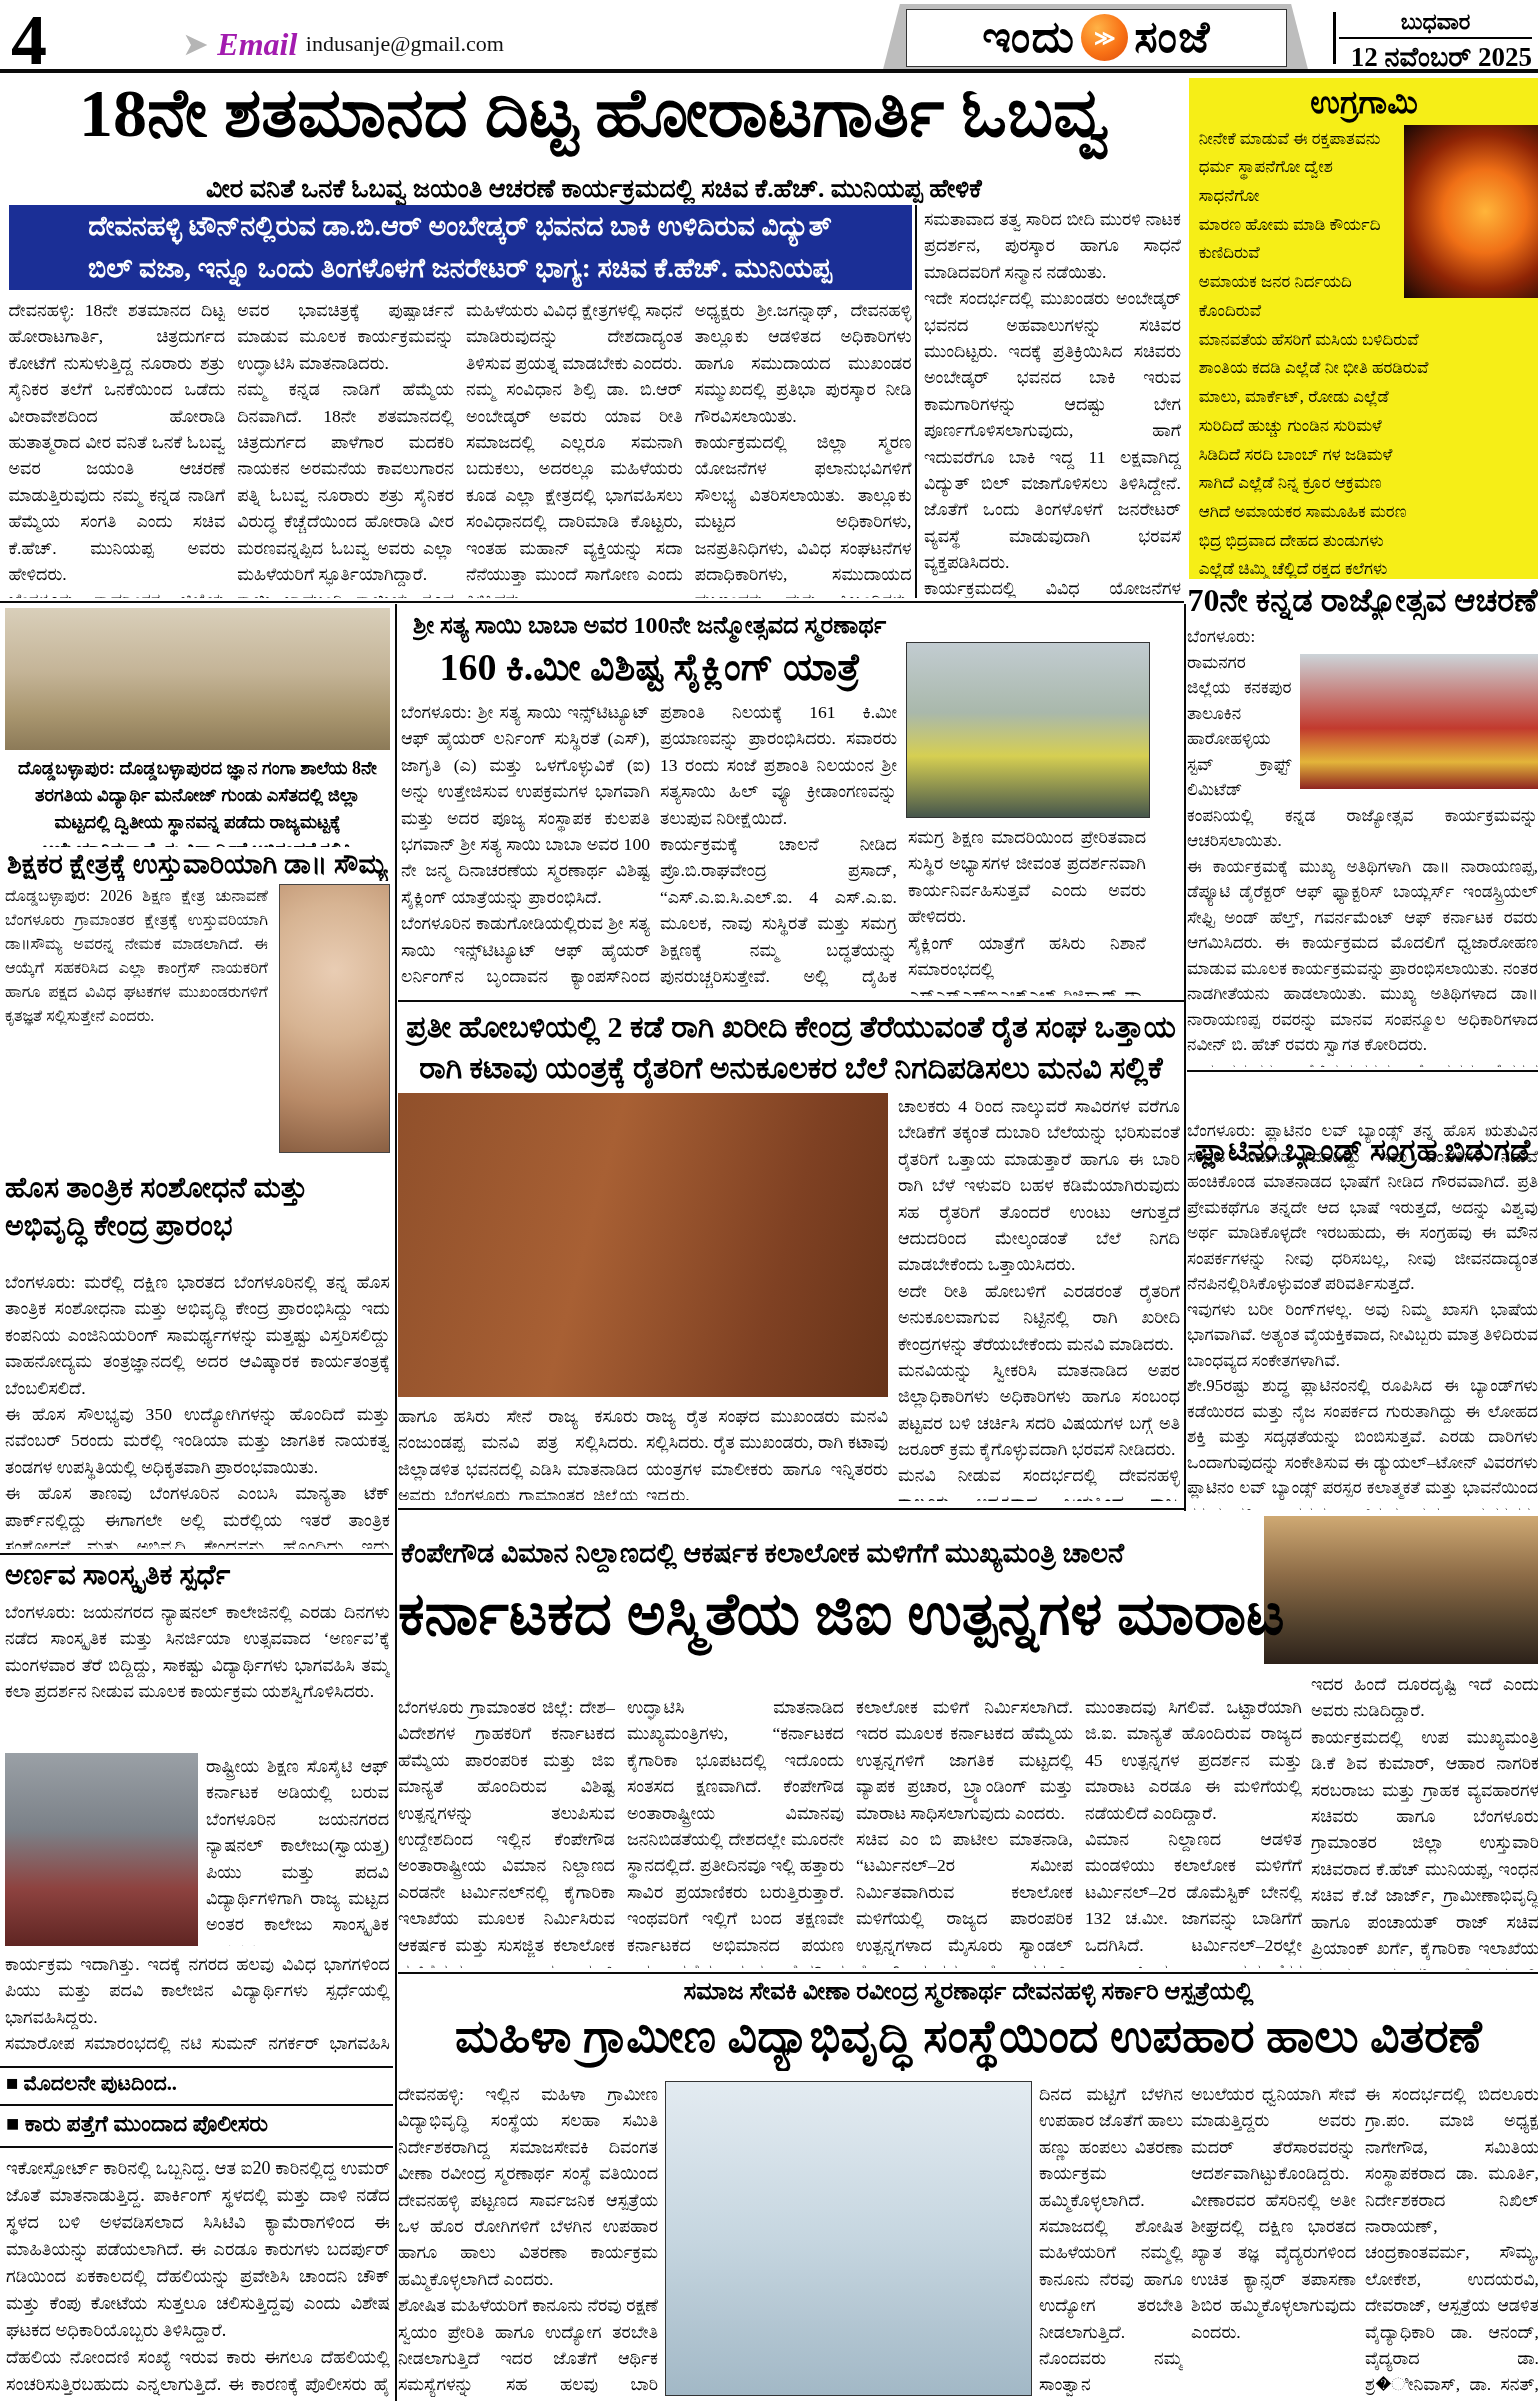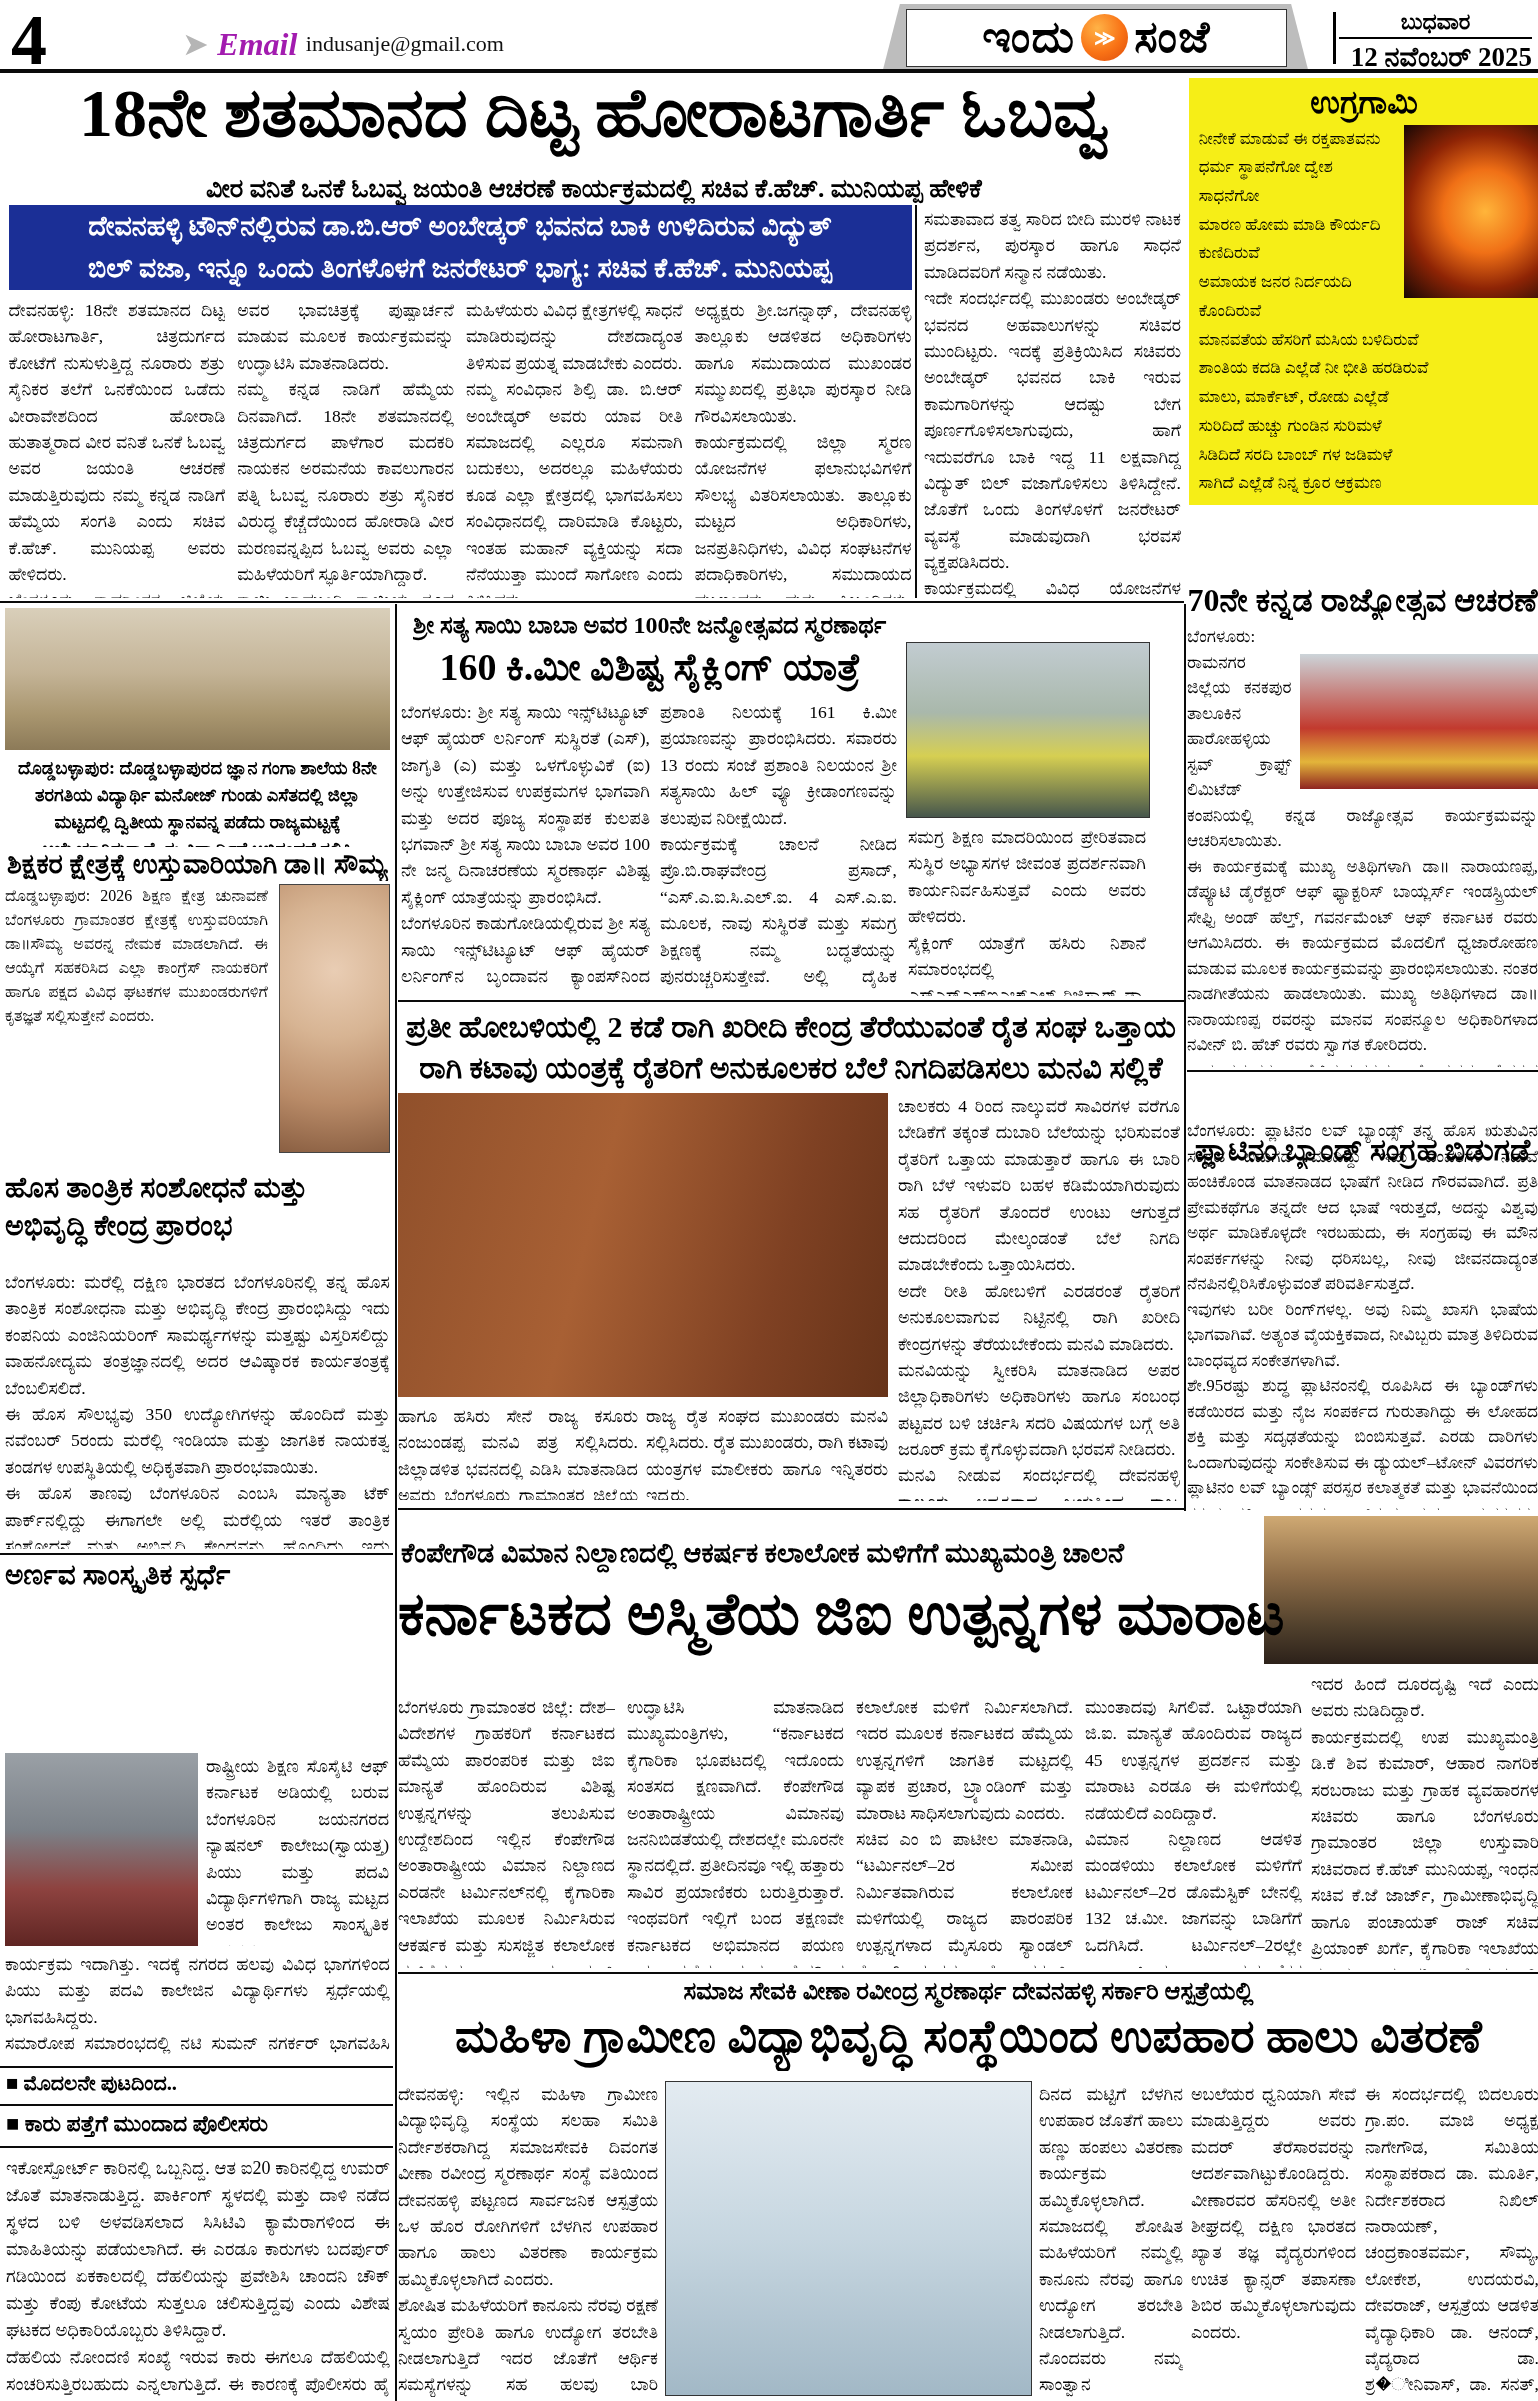--- a/index.html
+++ b/index.html
@@ -96,21 +96,21 @@
     <div class="txt" style="flex:1;overflow:hidden;">ಅವರ ಭಾವಚಿತ್ರಕ್ಕೆ ಪುಷ್ಪಾರ್ಚನೆ ಮಾಡುವ ಮೂಲಕ ಕಾರ್ಯಕ್ರಮವನ್ನು ಉದ್ಘಾಟಿಸಿ ಮಾತನಾಡಿದರು.
 ನಮ್ಮ ಕನ್ನಡ ನಾಡಿಗೆ ಹೆಮ್ಮೆಯ ದಿನವಾಗಿದೆ. 18ನೇ ಶತಮಾನದಲ್ಲಿ ಚಿತ್ರದುರ್ಗದ ಪಾಳೆಗಾರ ಮದಕರಿ ನಾಯಕನ ಅರಮನೆಯ ಕಾವಲುಗಾರನ ಪತ್ನಿ ಓಬವ್ವ ನೂರಾರು ಶತ್ರು ಸೈನಿಕರ ವಿರುದ್ಧ ಕೆಚ್ಚೆದೆಯಿಂದ ಹೋರಾಡಿ ವೀರ ಮರಣವನ್ನಪ್ಪಿದ ಓಬವ್ವ ಅವರು ಎಲ್ಲಾ ಮಹಿಳೆಯರಿಗೆ ಸ್ಫೂರ್ತಿಯಾಗಿದ್ದಾರೆ.
 ತಾಯಿ ಚಾಮುಂಡಿ ತಾಯಿಯ ರೂಪ ತಾಳಿ ಒನಕೆಯನ್ನು ಅಸ್ತ್ರವನ್ನಾಗಿ ಮಾಡಿಕೊಂಡು ನೂರಾರು ಸೈನಿಕರನ್ನೆ ಬಡಿದ ಶಕ್ತಿಶಾಲಿ ಮಹಿಳೆ ಓಬವ್ವ, ಹಾಗಾಗಿ ಒನಕೆ ಓಬವ್ವ ಅವರ ರೀತಿಯಲ್ಲಿ ಇನ್ನೂ ಅನೇಕ</div>
     <div class="txt" style="flex:1;overflow:hidden;">ಮಹಿಳೆಯರು ವಿವಿಧ ಕ್ಷೇತ್ರಗಳಲ್ಲಿ ಸಾಧನೆ ಮಾಡಿರುವುದನ್ನು ದೇಶದಾದ್ಯಂತ ತಿಳಿಸುವ ಪ್ರಯತ್ನ ಮಾಡಬೇಕು ಎಂದರು.
 ನಮ್ಮ ಸಂವಿಧಾನ ಶಿಲ್ಪಿ ಡಾ. ಬಿ.ಆರ್ ಅಂಬೇಡ್ಕರ್ ಅವರು ಯಾವ ರೀತಿ ಸಮಾಜದಲ್ಲಿ ಎಲ್ಲರೂ ಸಮನಾಗಿ ಬದುಕಲು, ಅದರಲ್ಲೂ ಮಹಿಳೆಯರು ಕೂಡ ಎಲ್ಲಾ ಕ್ಷೇತ್ರದಲ್ಲಿ ಭಾಗವಹಿಸಲು ಸಂವಿಧಾನದಲ್ಲಿ ದಾರಿಮಾಡಿ ಕೊಟ್ಟರು, ಇಂತಹ ಮಹಾನ್ ವ್ಯಕ್ತಿಯನ್ನು ಸದಾ ನೆನೆಯುತ್ತಾ ಮುಂದೆ ಸಾಗೋಣ ಎಂದು ತಿಳಿಸಿದರು.
 ಜಯಂತಿ ಕಾರ್ಯಕ್ರಮದಲ್ಲಿ ಸಮುದಾಯದ ಎಸ್.ಎಸ್.ಎಲ್.ಸಿ, ಪಿಯುಸಿ, ಪದವಿ, ಸ್ನಾತಕೋತ್ತರ ಪದವಿಯಲ್ಲಿ ಹೆಚ್ಚು ಅಂಕಗಳಿಸಿದ ಪ್ರತಿಭಾನ್ವಿತ ವಿದ್ಯಾರ್ಥಿಗಳಿಗೆ ಪ್ರಜಾ ವಿಮೋಚನ ಚಳುವಳಿಯ</div>
     <div class="txt" style="flex:1;overflow:hidden;">ಅಧ್ಯಕ್ಷರು ಶ್ರೀ.ಜಗನ್ನಾಥ್, ದೇವನಹಳ್ಳಿ ತಾಲ್ಲೂಕು ಆಡಳಿತದ ಅಧಿಕಾರಿಗಳು ಹಾಗೂ ಸಮುದಾಯದ ಮುಖಂಡರ ಸಮ್ಮುಖದಲ್ಲಿ ಪ್ರತಿಭಾ ಪುರಸ್ಕಾರ ನೀಡಿ ಗೌರವಿಸಲಾಯಿತು.
 ಕಾರ್ಯಕ್ರಮದಲ್ಲಿ ಜಿಲ್ಲಾ ಸ್ಮರಣ ಯೋಜನೆಗಳ ಫಲಾನುಭವಿಗಳಿಗೆ ಸೌಲಭ್ಯ ವಿತರಿಸಲಾಯಿತು. ತಾಲ್ಲೂಕು ಮಟ್ಟದ ಅಧಿಕಾರಿಗಳು, ಜನಪ್ರತಿನಿಧಿಗಳು, ವಿವಿಧ ಸಂಘಟನೆಗಳ ಪದಾಧಿಕಾರಿಗಳು, ಸಮುದಾಯದ ಮುಖಂಡರು ಮತ್ತು ಸಿಬ್ಬಂದಿಗಳು, ವ್ಯಾಪ್ತಿಯ ಗಣ್ಯರು ಹಾಗೂ ಸಾರ್ವಜನಿಕರು ಹೆಚ್ಚಿನ ಸಂಖ್ಯೆಯಲ್ಲಿ ಭಾಗವಹಿಸಿ ಕಾರ್ಯಕ್ರಮವನ್ನು ಯಶಸ್ವಿಗೊಳಿಸಿದರು. ಜಿಲ್ಲಾ ಮತ್ತು ತಾಲ್ಲೂಕು ಗ್ರಾಮೀಣ ಉಪಾಧ್ಯಕ್ಷರು ಉಪಸ್ಥಿತರಿದ್ದರು.</div>
   </div>
 
-  <div class="abs poembox" style="left:1189px;top:78px;width:350px;height:427px;">
+  <div class="abs poembox" style="left:1189px;top:78px;width:350px;height:501px;">
     <div class="poem-title" style="margin-top:6px;">ಉಗ್ರಗಾಮಿ</div>
     <div style="padding:3.6px 0 0 0;">
       <div class="photo ph-fire float-r" style="width:135px;height:173px;margin-right:0;"></div>
       <div class="poem-text">ನೀನೇಕೆ ಮಾಡುವೆ ಈ ರಕ್ತಪಾತವನು
 ಧರ್ಮ ಸ್ಥಾಪನೆಗೋ ದ್ವೇಶ ಸಾಧನೆಗೋ
 ಮಾರಣ ಹೋಮ ಮಾಡಿ ಕೌರ್ಯದಿ ಕುಣಿದಿರುವೆ
 ಅಮಾಯಕ ಜನರ ನಿರ್ದಯದಿ ಕೊಂದಿರುವೆ
 ಮಾನವತೆಯ ಹೆಸರಿಗೆ ಮಸಿಯ ಬಳಿದಿರುವೆ
 ಶಾಂತಿಯ ಕದಡಿ ಎಲ್ಲೆಡೆ ನೀ ಭೀತಿ ಹರಡಿರುವೆ
 ಮಾಲು, ಮಾರ್ಕೆಟ್, ರೋಡು ಎಲ್ಲೆಡೆ
@@ -166,20 +166,21 @@
   </div>
 
   <div class="abs h2" style="left:4.9px;top:1169px;width:385px;height:95px;font-size:28.5px;line-height:1.35;">ಹೊಸ ತಾಂತ್ರಿಕ ಸಂಶೋಧನೆ ಮತ್ತು ಅಭಿವೃದ್ಧಿ ಕೇಂದ್ರ ಪ್ರಾರಂಭ</div>
   <div class="abs txt" style="left:4.9px;top:1269px;width:385px;height:280px;">ಬೆಂಗಳೂರು: ಮರೆಲ್ಲಿ ದಕ್ಷಿಣ ಭಾರತದ ಬೆಂಗಳೂರಿನಲ್ಲಿ ತನ್ನ ಹೊಸ ತಾಂತ್ರಿಕ ಸಂಶೋಧನಾ ಮತ್ತು ಅಭಿವೃದ್ಧಿ ಕೇಂದ್ರ ಪ್ರಾರಂಭಿಸಿದ್ದು ಇದು ಕಂಪನಿಯ ಎಂಜಿನಿಯರಿಂಗ್ ಸಾಮರ್ಥ್ಯಗಳನ್ನು ಮತ್ತಷ್ಟು ವಿಸ್ತರಿಸಲಿದ್ದು ವಾಹನೋದ್ಯಮ ತಂತ್ರಜ್ಞಾನದಲ್ಲಿ ಅದರ ಆವಿಷ್ಕಾರಕ ಕಾರ್ಯತಂತ್ರಕ್ಕೆ ಬೆಂಬಲಿಸಲಿದೆ.
 ಈ ಹೊಸ ಸೌಲಭ್ಯವು 350 ಉದ್ಯೋಗಿಗಳನ್ನು ಹೊಂದಿದೆ ಮತ್ತು ನವೆಂಬರ್ 5ರಂದು ಮರೆಲ್ಲಿ ಇಂಡಿಯಾ ಮತ್ತು ಜಾಗತಿಕ ನಾಯಕತ್ವ ತಂಡಗಳ ಉಪಸ್ಥಿತಿಯಲ್ಲಿ ಅಧಿಕೃತವಾಗಿ ಪ್ರಾರಂಭವಾಯಿತು.
 ಈ ಹೊಸ ತಾಣವು ಬೆಂಗಳೂರಿನ ಎಂಬಸಿ ಮಾನ್ಯತಾ ಟೆಕ್ ಪಾರ್ಕ್‌ನಲ್ಲಿದ್ದು ಈಗಾಗಲೇ ಅಲ್ಲಿ ಮರೆಲ್ಲಿಯ ಇತರೆ ತಾಂತ್ರಿಕ ಸಂಶೋಧನೆ ಮತ್ತು ಅಭಿವೃದ್ಧಿ ಕೇಂದ್ರವನ್ನು ಹೊಂದಿದ್ದು ಇದು 2022ರಲ್ಲಿ ಪ್ರಾರಂಭವಾಗಿದ್ದು ಕಂಪನಿಗೆ ಎಂಜಿನಿಯರಿಂಗ್ ಮತ್ತು ಸಾಫ್ಟ್‌ವೇರ್ ಪ್ರತಿಭಾ ತಂಡ ನೀಡಿದೆ. ಇದು ದೆಹಲಿಯ ಗುರುಗ್ರಾಮದ ಕಂಪನಿಯ ಎಂಜಿನಿಯರಿಂಗ್ ಕೇಂದ್ರಕ್ಕೆ ಸೇರ್ಪಡೆಯಾಗಿದ್ದು ಭಾರತದಲ್ಲಿ ಮರೆಲ್ಲಿಯ ಆರ್ ಅಂಡ್ ಡಿ ಸಾಮರ್ಥ್ಯವು 1,200 ಜನರನ್ನು ತಲುಪಿದೆ.
 ಮರೆಲ್ಲಿ ಇಂಡಿಯಾದ ಕಂಟ್ರಿ ಮ್ಯಾನೇಜರ್ ಸಾಜು ಮೂಕನ್, ಈ ಹೊಸ ಸಂಶೋಧನೆ ಮತ್ತು ಅಭಿವೃದ್ಧಿ ಕೇಂದ್ರದ ಪ್ರಾರಂಭವು ಆವಿಷ್ಕಾರ ಉತ್ತೇಜನ, ನಮ್ಮ ಗ್ರಾಹಕರಿಗೆ ಶ್ರೇಷ್ಠತೆ ಪೂರೈಕೆ ಮತ್ತು ನಮ್ಮ ಉದ್ಯೋಗಿಗಳಿಗೆ ಪ್ರಗತಿ ಉತ್ತೇಜಿಸಲು ನಮ್ಮ ಸತತ ಬದ್ಧತೆಯನ್ನು ತೋರುತ್ತದೆ. ಈ ಸ್ಥಳವನ್ನು ಸೃಷ್ಟಿಸಲು ಕೊಡುಗೆ ನೀಡಿದ ಇಡೀ ತಂಡಕ್ಕೆ ನಾನು ಆಭಾರಿಯಾಗಿದ್ದೇನೆ ಎಂದರು.</div>
 
   <div class="abs rule" style="left:0;top:1553px;width:393px;height:1.8px;"></div>
   <div class="abs h2" style="left:4.9px;top:1559px;width:385px;height:35px;font-size:28px;">ಅರ್ಣವ ಸಾಂಸ್ಕೃತಿಕ ಸ್ಪರ್ಧೆ</div>
+  <div class="abs txt" style="left:4.9px;top:1599px;width:385px;height:152px;">ಬೆಂಗಳೂರು: ಜಯನಗರದ ನ್ಯಾಷನಲ್ ಕಾಲೇಜಿನಲ್ಲಿ ಎರಡು ದಿನಗಳು ನಡೆದ ಸಾಂಸ್ಕೃತಿಕ ಮತ್ತು ಸಿನರ್ಜಿಯಾ ಉತ್ಸವವಾದ ‘ಅರ್ಣವ’ಕ್ಕೆ ಮಂಗಳವಾರ ತೆರೆ ಬಿದ್ದಿದ್ದು, ಸಾಕಷ್ಟು ವಿದ್ಯಾರ್ಥಿಗಳು ಭಾಗವಹಿಸಿ ತಮ್ಮ ಕಲಾ ಪ್ರದರ್ಶನ ನೀಡುವ ಮೂಲಕ ಕಾರ್ಯಕ್ರಮ ಯಶಸ್ವಿಗೊಳಿಸಿದರು.</div>
   <div class="abs photo ph-arnava" style="left:4.9px;top:1753px;width:193px;height:193px;"></div>
   <div class="abs txt" style="left:206px;top:1753px;width:183px;height:193px;">ರಾಷ್ಟ್ರೀಯ ಶಿಕ್ಷಣ ಸೊಸೈಟಿ ಆಫ್ ಕರ್ನಾಟಕ ಅಡಿಯಲ್ಲಿ ಬರುವ ಬೆಂಗಳೂರಿನ ಜಯನಗರದ ನ್ಯಾಷನಲ್ ಕಾಲೇಜು(ಸ್ವಾಯತ್ತ) ಪಿಯು ಮತ್ತು ಪದವಿ ವಿದ್ಯಾರ್ಥಿಗಳಿಗಾಗಿ ರಾಜ್ಯ ಮಟ್ಟದ ಅಂತರ ಕಾಲೇಜು ಸಾಂಸ್ಕೃತಿಕ ಉತ್ಸವದ</div>
   <div class="abs txt" style="left:4.9px;top:1951px;width:385px;height:112px;">ಕಾರ್ಯಕ್ರಮ ಇದಾಗಿತ್ತು. ಇದಕ್ಕೆ ನಗರದ ಹಲವು ವಿವಿಧ ಭಾಗಗಳಿಂದ ಪಿಯು ಮತ್ತು ಪದವಿ ಕಾಲೇಜಿನ ವಿದ್ಯಾರ್ಥಿಗಳು ಸ್ಪರ್ಧೆಯಲ್ಲಿ ಭಾಗವಹಿಸಿದ್ದರು.
 ಸಮಾರೋಪ ಸಮಾರಂಭದಲ್ಲಿ ನಟಿ ಸುಮನ್ ನಗರ್ಕರ್ ಭಾಗವಹಿಸಿ ವಿದ್ಯಾರ್ಥಿಗಳಿಗೆ ಪ್ರಶಸ್ತಿ ಪ್ರದಾನ ಮಾಡಿದರು. ಈ ವೇಳೆ ಮಾತನಾಡಿದ ಅವರು, “ನಾನು ಇದೇ ನ್ಯಾಷನಲ್ ಕಾಲೇಜಿನ ಬಸವನಗುಡಿಯ ವಿದ್ಯಾರ್ಥಿ ಎಂದು ಹೇಳಿಕೊಳ್ಳುವುದಕ್ಕೆ ಬಹಳ ಖುಷಿಯಾಗುತ್ತದೆ. ವಿದ್ಯಾರ್ಥಿಗಳು ಕಾಲೇಜು ದಿನಗಳಲ್ಲಿ ಸಾಕಷ್ಟು ಸ್ಪರ್ಧೆಯಲ್ಲಿ ಭಾಗವಹಿಸಬೇಕು. ಇದು ನಿಮ್ಮ ವ್ಯಕ್ತಿತ್ವ ಬೆಳವಣಿಗೆಗೆ ಅನುಕೂಲವಾಗಲಿದೆ ಎಂದರು.
 ಈ ವೇಳೆ ನ್ಯಾಷನಲ್ ಎಜುಕೇಷನ್ ಸೊಸೈಟಿ ಆಫ್ ಕರ್ನಾಟಕ ಗೌರವ ಕಾರ್ಯದರ್ಶಿ ವಿ.ವೆಂಕಟಶಿವಾರೆಡ್ಡಿ, ಜಂಟಿ ಕಾರ್ಯದರ್ಶಿ ಸುಧಾಕರ್ ಇಸ್ತೂರಿ, ಅಧ್ಯಕ್ಷರಾದ ಡಾ.ಪಿ.ಎಲ್.ವೆಂಕಟರಾಮ ರೆಡ್ಡಿ, ಕಾರ್ಯ ಸಮಿತಿ ಅಧ್ಯಕ್ಷರಾದ ಜಿ.ಎಂ.ರವೀಂದ್ರ, ಪ್ರಾಂಶುಪಾಲರಾದ ಡಾ.ಡಿ.ಜಯದೇವಪ್ಪ ಇತರರು ಉಪಸ್ಥಿತರಿದ್ದರು.</div>
 
   <div class="abs rule" style="left:0;top:2066px;width:393px;height:1.8px;"></div>
   <div class="abs bold" style="left:6px;top:2072px;width:385px;height:28px;font-size:20.6px;">■  ಮೊದಲನೇ ಪುಟದಿಂದ..</div>
   <div class="abs rule" style="left:0;top:2104px;width:393px;height:1.8px;"></div>
   <div class="abs bold" style="left:6px;top:2111px;width:385px;height:30px;font-size:22px;">■  ಕಾರು ಪತ್ತೆಗೆ ಮುಂದಾದ ಪೊಲೀಸರು</div>

